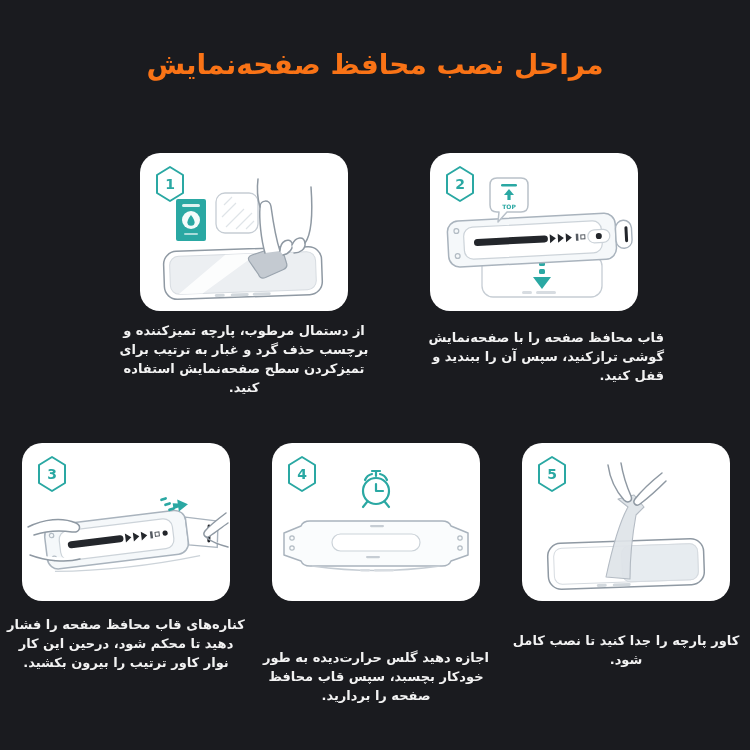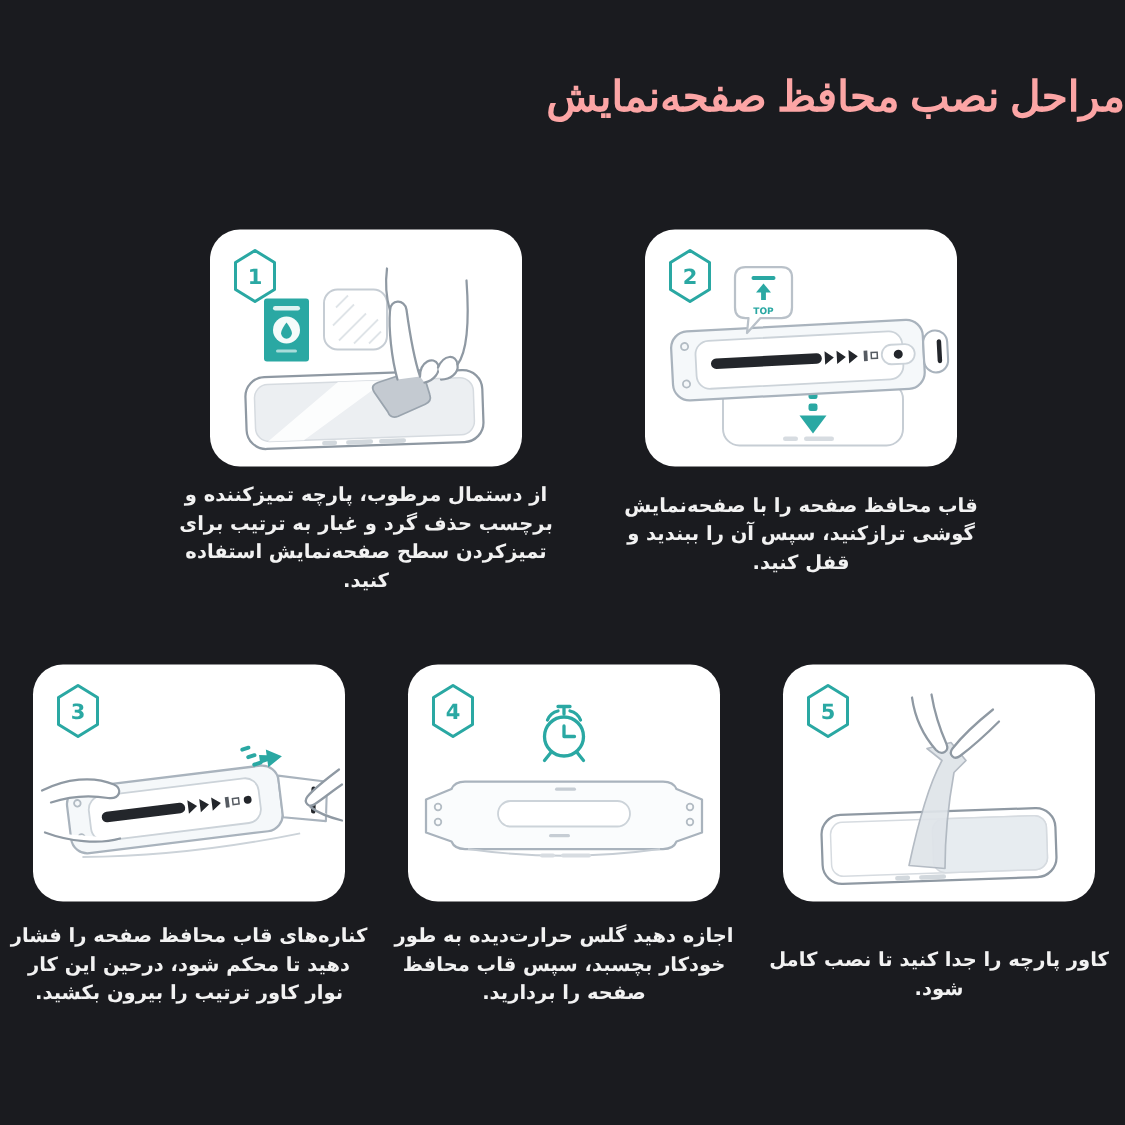--- a/index.html
+++ b/index.html
@@ -3,22 +3,22 @@
 <meta charset="utf-8">
 <style>
   html,body{margin:0;padding:0;}
   body{
     width:750px;height:750px;position:relative;overflow:hidden;
     background:#1a1b1f;
     font-family:"DejaVu Sans","Liberation Sans",sans-serif;
   }
   .page-title{
     position:absolute;top:48px;left:0;width:750px;
-    text-align:right;direction:rtl;
-    color:#fca5a5;font-size:28px;font-weight:bold;letter-spacing:0;font-family:Liberation Serif, serif;
+    text-align:center;direction:rtl;
+    color:#f97316;font-size:28px;font-weight:bold;letter-spacing:0;
   }
   .step-card{
     position:absolute;width:208px;height:158px;
     background:#ffffff;border-radius:20px;
   }
   .card-1{left:140px;top:153px;}
   .card-2{left:430px;top:153px;}
   .card-3{left:22px;top:443px;}
   .card-4{left:272px;top:443px;}
   .card-5{left:522px;top:443px;}
@@ -29,23 +29,23 @@
   .badge svg{width:32px;height:38px;}
   .badge text{
     font-family:"DejaVu Sans","Liberation Sans",sans-serif;
     font-size:14px;font-weight:bold;fill:#2aa8a3;
   }
   .caption{
     position:absolute;direction:rtl;text-align:center;
     color:#f2f2f2;font-size:13px;font-weight:bold;line-height:1.46;
   }
   .cap-1{left:112px;top:322px;width:264px;}
-  .cap-2{left:404px;top:329px;width:260px;}
+  .cap-2{left:404px;top:329px;width:260px;text-align:right;}
   .cap-3{left:4px;top:616px;width:244px;}
-  .cap-4{left:254px;top:616px;width:244px;}
+  .cap-4{left:254px;top:649px;width:244px;}
   .cap-5{left:504px;top:632px;width:244px;}
   .ill-stroke{stroke:#8f99a3;fill:#ffffff;stroke-width:1.5;stroke-linejoin:round;stroke-linecap:round;}
   .ill-light{stroke:#c6cdd4;fill:#ffffff;stroke-width:1.3;stroke-linejoin:round;stroke-linecap:round;}
   .teal-line{stroke:#2aa8a3;fill:none;stroke-width:2.2;stroke-linecap:round;stroke-linejoin:round;}
 </style>
 </head>
 <body>
 
 <div class="page-title">مراحل نصب محافظ صفحه‌نمایش</div>
 

